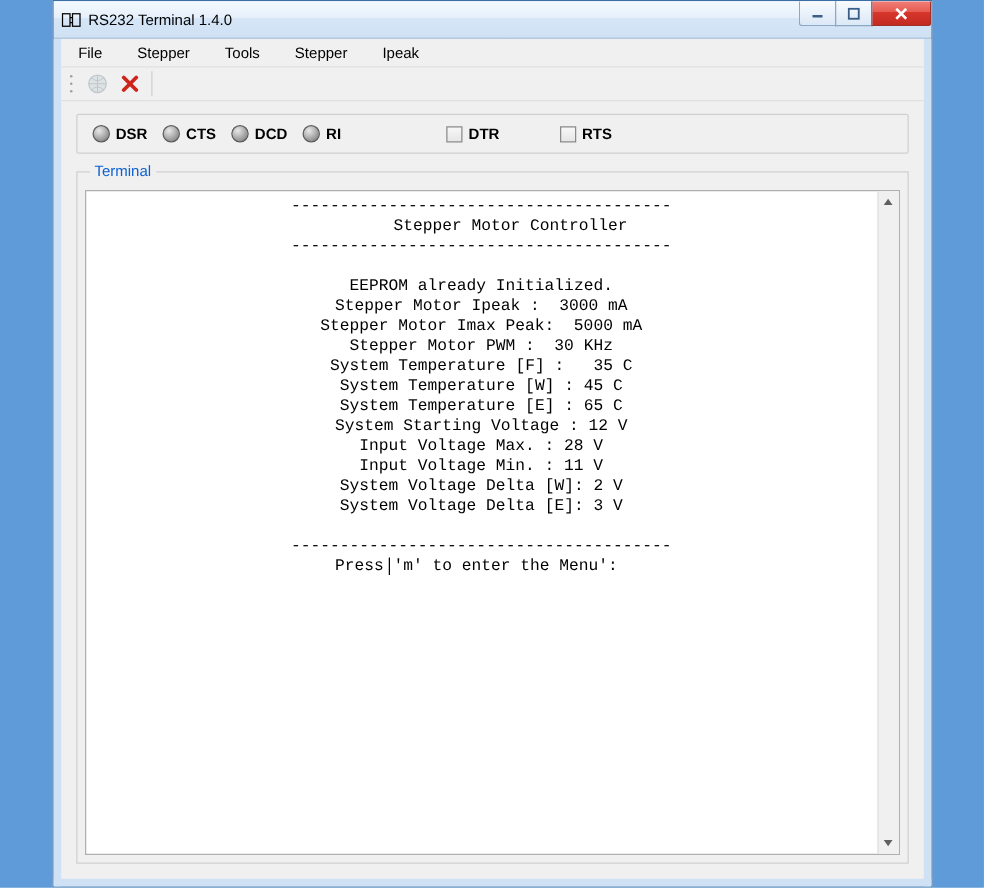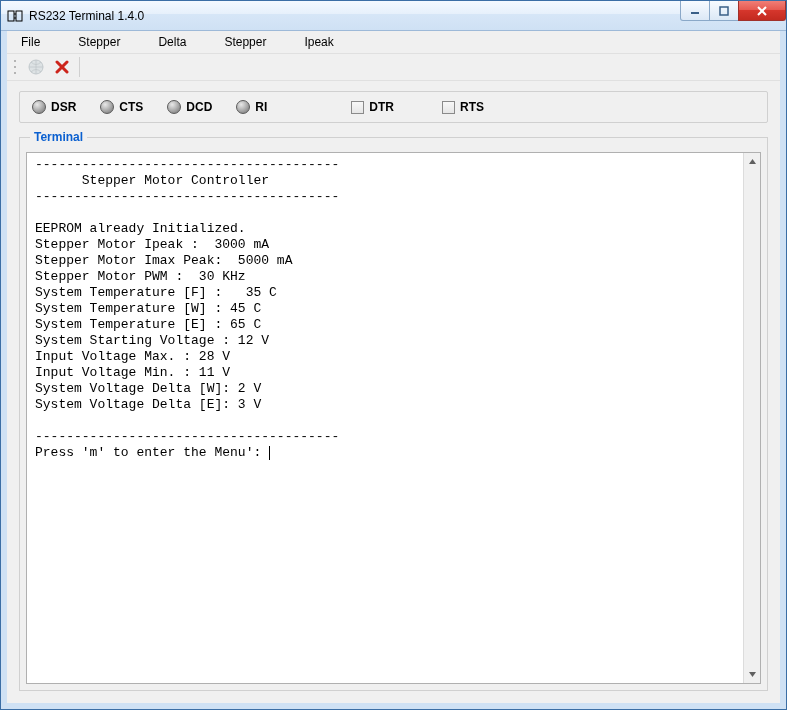--- a/index.html
+++ b/index.html
@@ -1,22 +1,23 @@
 <!DOCTYPE html>
 <html><head>
 <meta charset="utf-8">
 <style>
   * { box-sizing: border-box; }
   html, body { margin: 0; padding: 0; height: 100%; font-family: "Segoe UI", Tahoma, sans-serif; font-size: 12px; background: #5f9bd8; }
   .window {
-    width: 787px; height: 710px; position: relative; margin: 0 auto;
+    width: 704px; height: 710px; position: relative; margin: 0 auto;
     background: #fff;
     border: 1px solid #3b6ea5;
     display: flex; flex-direction: column;
     box-shadow: 0 0 0 1px rgba(255,255,255,0.3) inset;
+    text-align: center;
   }
   .titlebar {
     height: 30px;
     background: linear-gradient(to bottom, #f4f9ff 0%, #e6f0fb 45%, #d6e6f7 46%, #cfe1f4 100%);
     border-bottom: 1px solid #9db9d8;
     display: flex; align-items: center; padding: 0 2px 0 6px;
     position: relative;
   }
   .titlebar .app-icon { width: 16px; height: 16px; margin-right: 6px; display: inline-flex; align-items: center; justify-content: center; }
   .titlebar .title { color: #000; font-size: 12px; }
@@ -36,61 +37,61 @@
   .win-btn.min { border-bottom-left-radius: 3px; }
   .win-btn svg { display: block; }
 
   .outer-body {
     flex: 1; display: flex; flex-direction: column; overflow: hidden;
     border: 6px solid #cfe1f4; border-top: none;
     background: #f0f0f0;
   }
 
   .menubar {
-    height: 22px; display: flex; align-items: center; padding: 0 4px; gap: 18px;
+    height: 22px; display: flex; align-items: center; padding: 0 4px; gap: 8px;
     background: #f0f0f0;
   }
   .menu-item { padding: 2px 10px; color: #000; cursor: default; }
 
   .toolbar {
     height: 28px; display: flex; align-items: center; padding: 2px 6px; gap: 4px;
     background: #f0f0f0; border-top: 1px solid #e0e0e0; border-bottom: 1px solid #e0e0e0;
   }
   .grip { width: 6px; height: 18px; display: flex; flex-direction: column; justify-content: space-around; margin-right: 2px; }
   .grip span { width: 2px; height: 2px; background: #a0a0a0; border-radius: 50%; margin-left: 1px; }
   .tool-btn { width: 22px; height: 22px; display: flex; align-items: center; justify-content: center; opacity: 0.95; }
   .tool-sep { width: 1px; height: 20px; background: #d0d0d0; margin: 0 2px; }
 
   .status-panel {
     margin: 10px 12px 6px 12px;
     border: 1px solid #d0d0d0; background: #f0f0f0;
     padding: 8px 12px; display: flex; align-items: center; gap: 18px;
     border-radius: 2px;
   }
-  .led-group { display: flex; align-items: center; gap: 24px; }
+  .led-group { display: flex; align-items: center; gap: 12px; }
   .led { display: flex; align-items: center; gap: 5px; font-weight: bold; color: #000; }
   .led-dot {
     width: 14px; height: 14px; border-radius: 50%;
     background: radial-gradient(circle at 35% 30%, #e8e8e8 0%, #bfbfbf 35%, #6f6f6f 100%);
     border: 1px solid #5a5a5a;
   }
   .check-group { display: flex; align-items: center; gap: 22px; margin-left: 40px; }
   .check-item { display: flex; align-items: center; gap: 5px; font-weight: bold; color: #000; padding-left: 26px; }
   .checkbox {
     width: 13px; height: 13px; border: 1px solid #8a8a8a; background: linear-gradient(to bottom,#f7f7f7,#e6e6e6);
   }
 
   .terminal-group {
     flex: 1; margin: 8px 12px 12px 12px; position: relative;
     border: 1px solid #d0d0d0; background: #f0f0f0;
     padding: 14px 6px 6px 6px; display: flex;
   }
   .terminal-legend {
     position: absolute; top: -8px; left: 10px; padding: 0 4px;
-    color: #0b60d0; font-weight: bold; background: #f0f0f0; font-size: 12px;
+    color: #0b60d0; font-weight: normal; background: #f0f0f0; font-size: 12px;
   }
   .terminal-inner {
     flex: 1; display: flex; border: 1px solid #b0b0b0; background: #fff;
   }
   .terminal-text {
     flex: 1; padding: 4px 8px 4px 8px;
     font-family: "Courier New", monospace; font-size: 13px; line-height: 16px;
     white-space: pre; color: #000; overflow: hidden; position: relative;
   }
   .cursor {
@@ -137,21 +138,21 @@
           </svg>
       </div>
     </div>
   </div>
 
   <div class="outer-body">
 
     <div class="menubar">
       <div class="menu-item">File</div>
       <div class="menu-item">Stepper</div>
-      <div class="menu-item">Delta</div>
+      <div class="menu-item">Tools</div>
       <div class="menu-item">Stepper</div>
       <div class="menu-item">Ipeak</div>
     </div>
 
     <div class="toolbar">
       <div class="grip">
           <span></span>
           <span></span>
           <span></span>
         </div>

